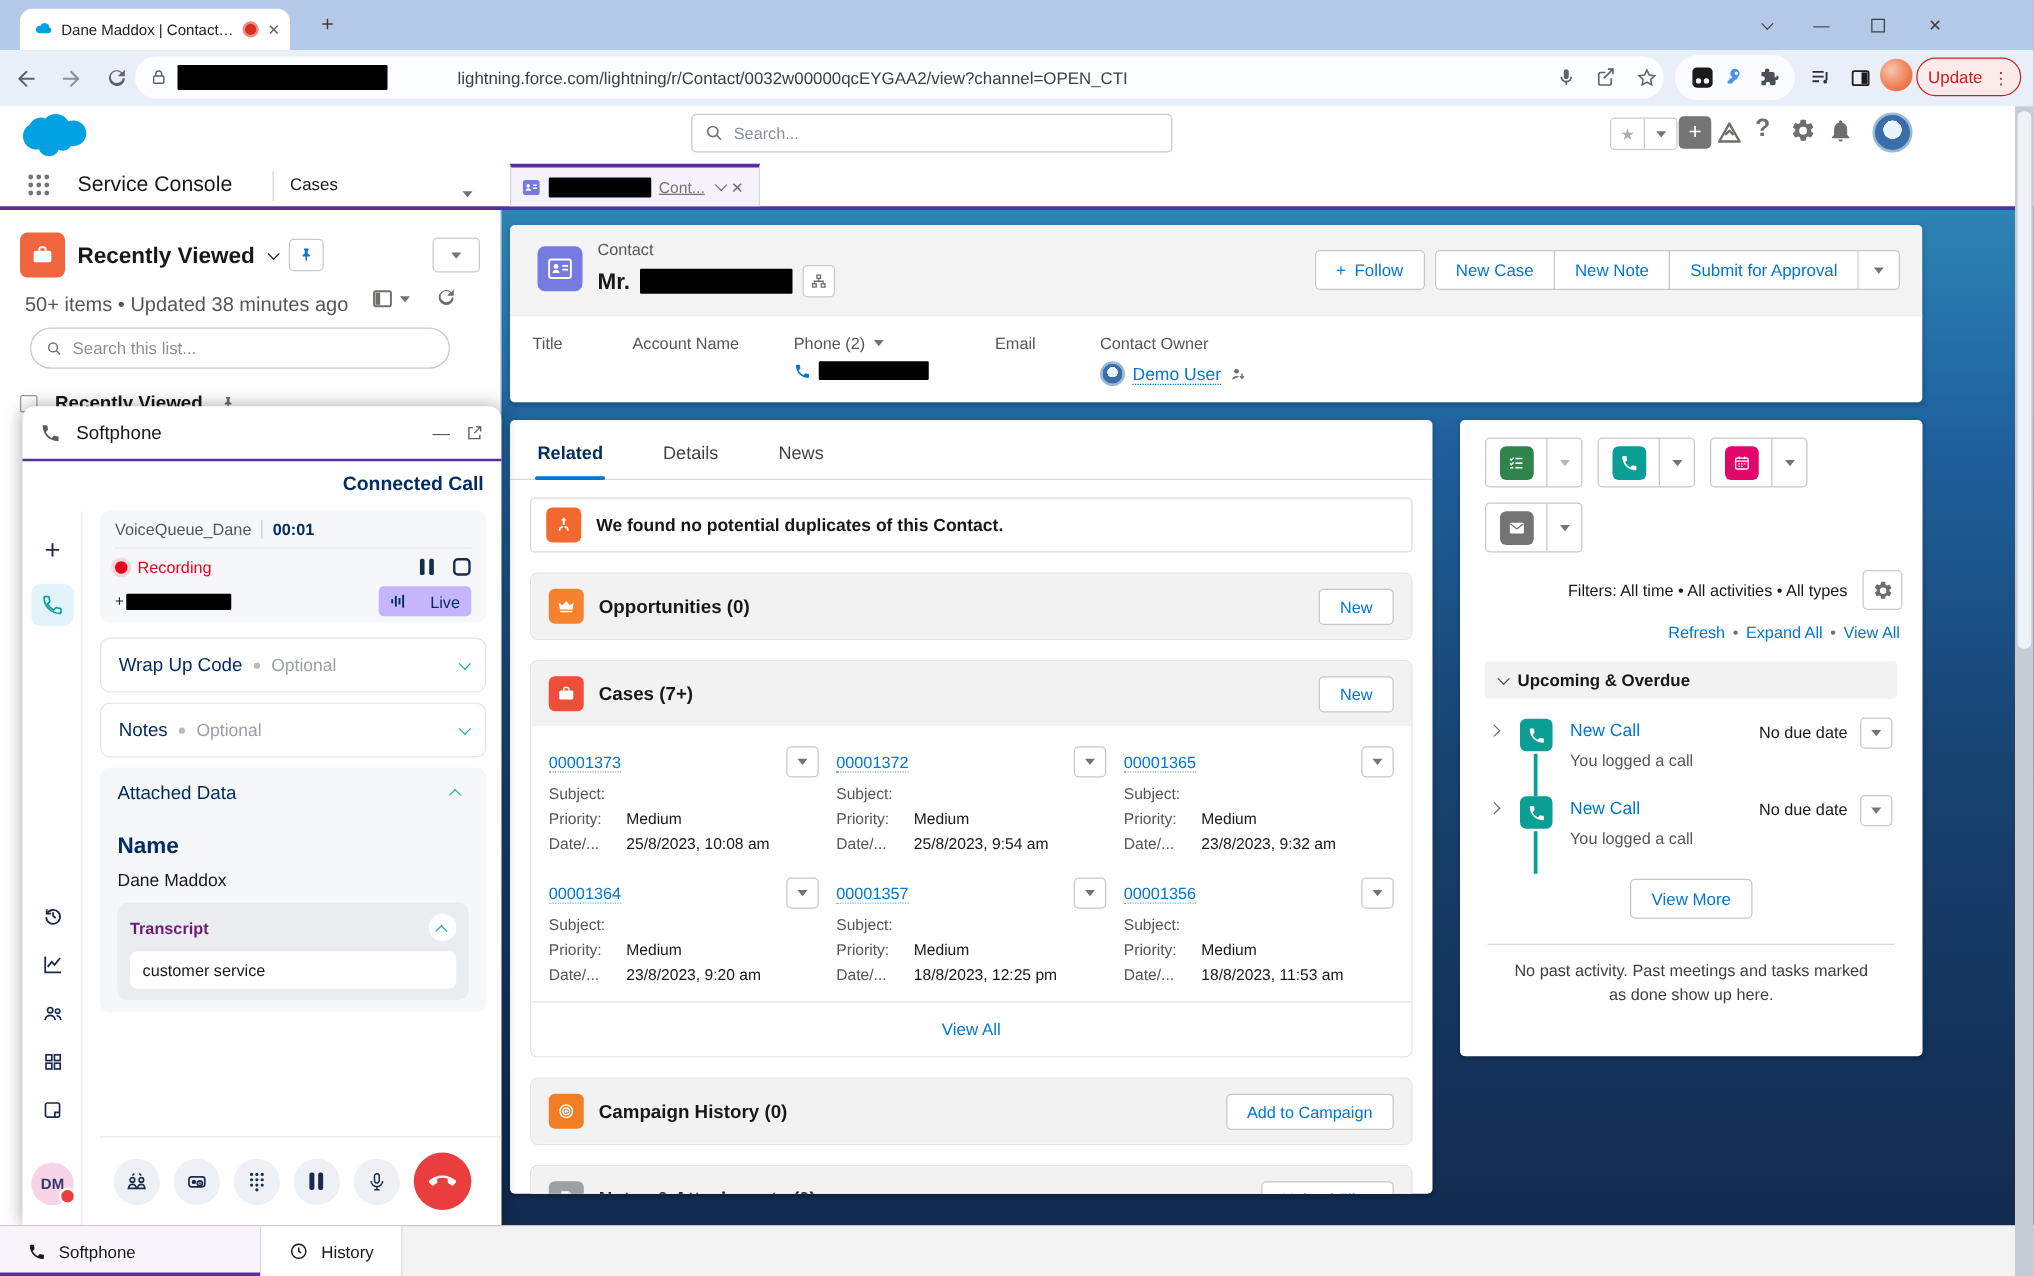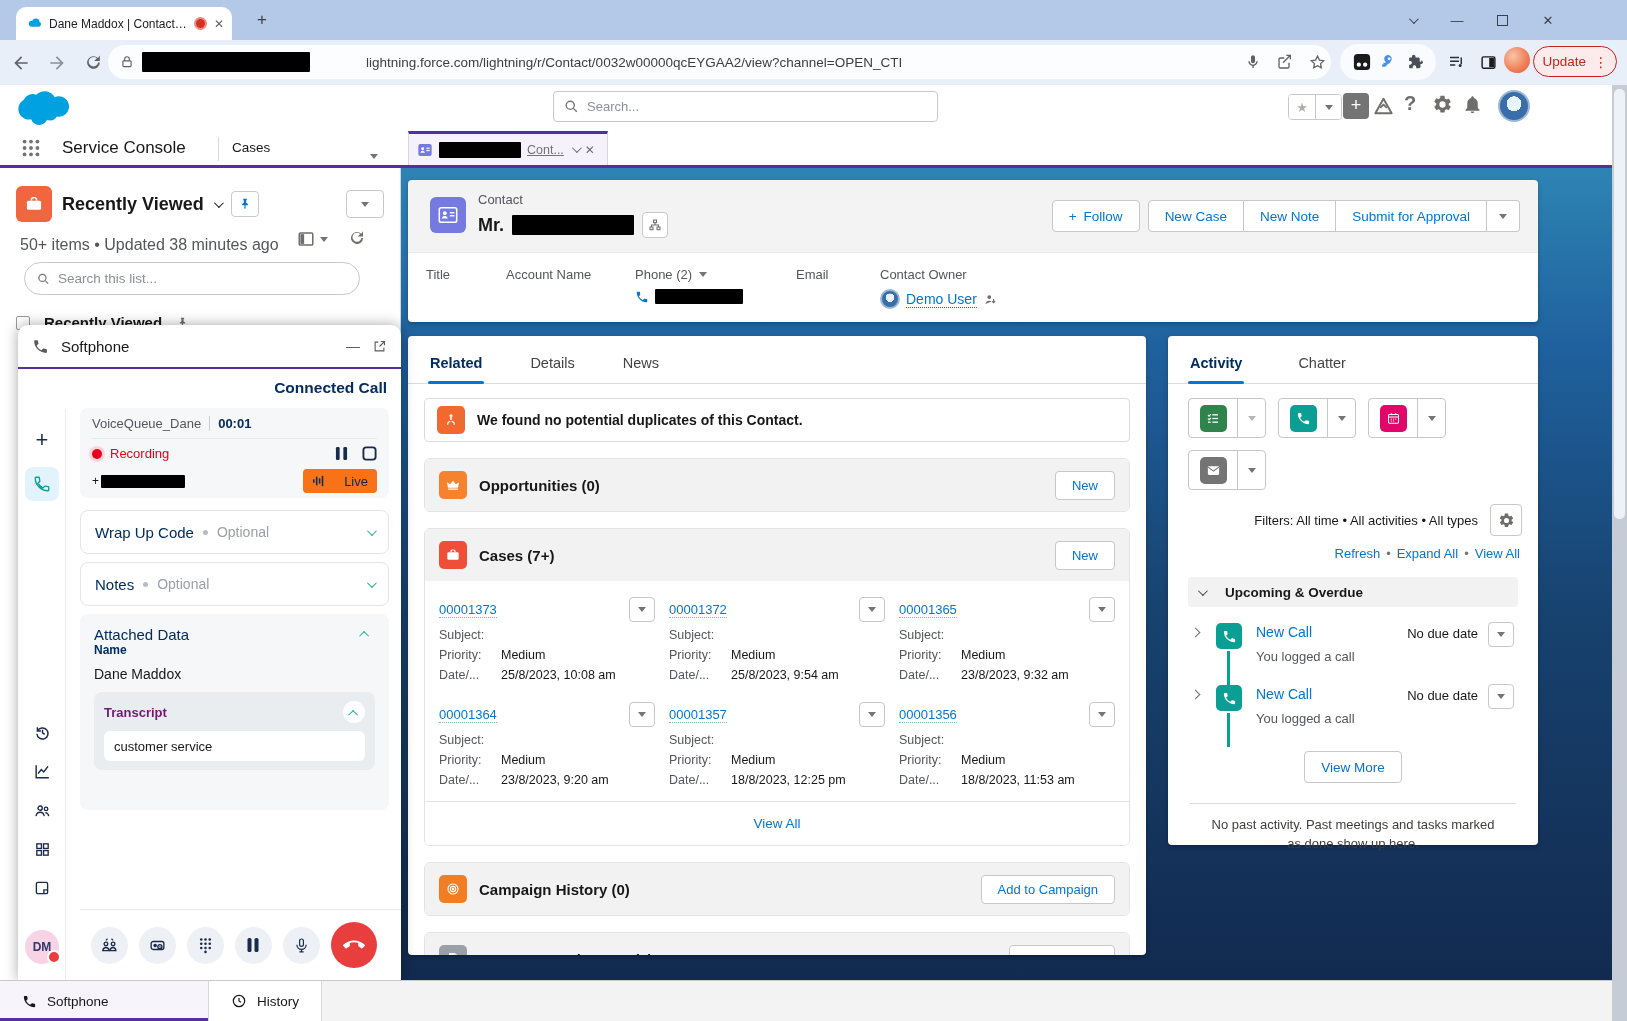--- a/index.html
+++ b/index.html
@@ -111,21 +111,21 @@
 .ct-row .v { color:#181818; }
 .viewall { border-top:1px solid #e3e3e3; height:44px; display:flex; align-items:center; justify-content:center; font-size:13.5px; color:#0176d3; background:#fff; }
 
 
 .acomp-grp { display:flex; border:1px solid #c9c7c5; border-radius:4px; overflow:hidden; height:40px; background:#fff; }
 .acomp-main { width:48px; display:flex; align-items:center; justify-content:center; }
 .acomp-carat { width:28px; border-left:1px solid #c9c7c5; display:flex; align-items:center; justify-content:center; }
 .act-ico { width:27px; height:27px; border-radius:5px; display:flex; align-items:center; justify-content:center; }
 .filters { font-size:13px; color:#181818; }
 .alinks { font-size:13px; color:#0176d3; }
-.sectbar { background:#f3f2f2; border-radius:4px; height:30px; display:flex; align-items:center; gap:20px; padding:0 10px; font-size:13.5px; font-weight:bold; color:#181818; }
+.sectbar { background:#f3f2f2; border-radius:4px; height:30px; display:flex; align-items:center; gap:9px; padding:0 10px; font-size:13.5px; font-weight:bold; color:#181818; }
 .tl-item { position:relative; }
 .tl-ico { width:26px; height:26px; border-radius:5px; background:#0b9e94; display:flex; align-items:center; justify-content:center; }
 .tl-line { position:absolute; left:57px; top:30px; width:3px; height:34px; background:#0b9e94; }
 .empty-txt { font-size:13px; color:#3e3e3c; text-align:center; line-height:1.45; }
 
 
 .softphone { position:absolute; left:18px; top:157px; width:383px; height:655px; background:#fff; border-radius:10px 10px 0 0; box-shadow:0 0 14px rgba(0,0,0,.35); }
 .sp-head { height:44px; display:flex; align-items:center; padding:0 14px; gap:12px; border-bottom:2px solid #5a2ca0; }
 .sp-title { font-size:15px; color:#181818; flex:1; }
 .sp-status { position:absolute; right:14px; top:54px; font-size:15.5px; font-weight:bold; color:#032d60; }
@@ -133,21 +133,21 @@
 .railico { position:absolute; left:7px; width:34px; height:34px; display:flex; align-items:center; justify-content:center; color:#1b2b4b; border-radius:8px; }
 .railico.active { background:#e3f3fc; color:#0b9e94; }
 .sp-card { position:absolute; left:62px; right:12px; border-radius:8px; }
 .callcard { top:83px; height:90px; background:#f5f7f9; padding:8px 12px;text-align:center; }
 .cc-row1 { display:flex; align-items:center; gap:8px; border-bottom:1px solid #e6e9ec; padding-bottom:7px; }
 .cc-q { font-size:13px; color:#54565b; }
 .cc-t { font-size:13px; color:#032d60; font-weight:bold; }
 .cc-row2 { display:flex; align-items:center; gap:8px; margin-top:7px; }
 .rec-red { color:#ea001e; font-size:13px; }
 .cc-row3 { display:flex; align-items:center; margin-top:8px; }
-.livebadge { margin-left:auto; background:#f97316; border-radius:4px; height:24px; display:flex; align-items:center; gap:18px; padding:0 9px; font-size:13px; color:#032d60; }
+.livebadge { margin-left:auto; background:#c4b5fd; border-radius:4px; height:24px; display:flex; align-items:center; gap:18px; padding:0 9px; font-size:13px; color:#032d60; }
 .collapse-card { height:44px; border:1px solid #e5e5e5; background:#fff; display:flex; align-items:center; gap:9px; padding:0 14px; }
 .cc-title { font-size:15px; font-weight:normal; color:#032d60; }
 .dot-sep { width:5px; height:5px; border-radius:50%; background:#b6bcc3; }
 .optional { font-size:14px; color:#9aa0a6; }
 .teal { color:#14b1a5; }
 .attached { top:289px; height:196px; background:#f5f7f9; padding:12px 14px; }
 .att-inner { margin-top:10px; background:#e9edf0; border-radius:8px; padding:9px 10px; }
 .att-inner input { width:100%; height:30px; border:none; border-radius:6px; background:#fff; font-size:13px; color:#181818; padding:0 10px; margin-top:8px; }
 .circ-ico { width:22px; height:22px; border-radius:50%; background:#fff; display:flex; align-items:center; justify-content:center; margin-left:auto; }
 .sp-controls { position:absolute; left:48px; right:0; bottom:12px; display:flex; align-items:center; justify-content:center; gap:11px; }
@@ -664,24 +664,20 @@
                 <path d="M14 3v5h5" fill="#d9dde1"></path>
               </svg>
             </span>
           <span class="rl-title">Notes &amp; Attachments (0)</span>
           <button class="btn btn-sm">Upload Files</button>
         </div>
       </div>
     </div>
 
     <div class="card" style="left:1168px;top:168px;width:370px;height:509px">
-      <div class="tabsrow" style="gap:52px">
-        <span class="mtab active">Activity</span>
-        <span class="mtab">Chatter</span>
-      </div>
       <div style="display:flex;gap:12px;flex-wrap:wrap;padding:14px 20px 0;width:330px">
         <div class="acomp-grp">
           <span class="acomp-main">
               <span class="act-ico" style="background:#2e844a">
                 <svg width="16" height="16" viewBox="0 0 24 24">
                   <path d="M4.5 7.5l1.6 1.6L9 6.2" fill="none" stroke="#fff" stroke-width="1.8"></path>
                   <rect x="11" y="6.3" width="8.5" height="1.9" fill="#fff"></rect>
                   <path d="M4.5 13l1.6 1.6L9 11.7" fill="none" stroke="#fff" stroke-width="1.8"></path>
                   <rect x="11" y="11.8" width="8.5" height="1.9" fill="#fff"></rect>
                   <rect x="11" y="17.3" width="8.5" height="1.9" fill="#fff"></rect>
@@ -903,21 +899,21 @@
         <span class="dot-sep"></span>
         <span class="optional">Optional</span>
         <span class="chv down teal" style="margin-left:auto"></span>
       </div>
 
       <div class="sp-card attached">
         <div style="display:flex;align-items:center">
           <span class="cc-title">Attached Data</span>
           <span class="chv up teal" style="margin-left:auto;margin-right:6px"></span>
         </div>
-        <div style="font-size:12px;font-weight:bold;color:#032d60;margin-top:0">Name</div>
+        <div style="font-size:18px;font-weight:bold;color:#032d60;margin-top:23px">Name</div>
         <div style="font-size:14px;color:#181818;margin-top:9px">Dane Maddox</div>
         <div class="att-inner">
           <div style="display:flex;align-items:center">
             <span style="font-size:13px;font-weight:bold;color:#701a75">Transcript</span>
             <span class="circ-ico">
                 <span class="chv up teal" style="margin-top:3px"></span>
               </span>
           </div>
           <input value="customer service" style="">
         </div>

